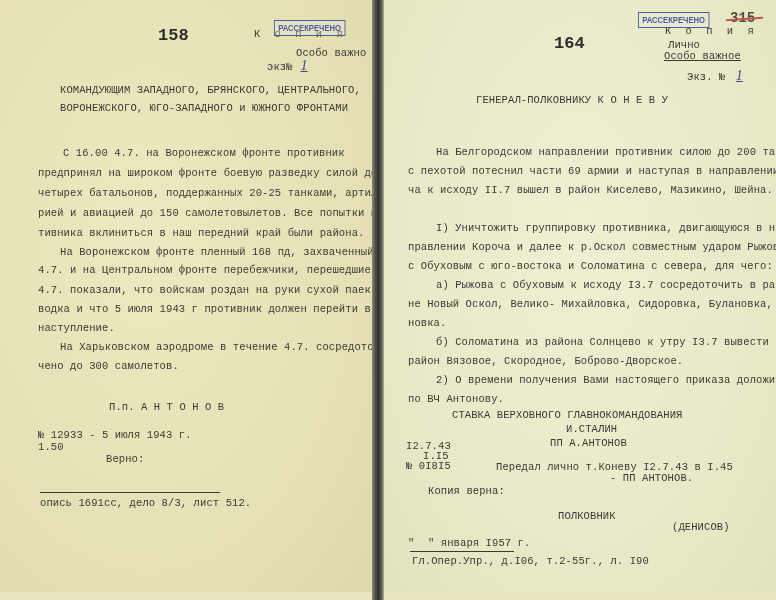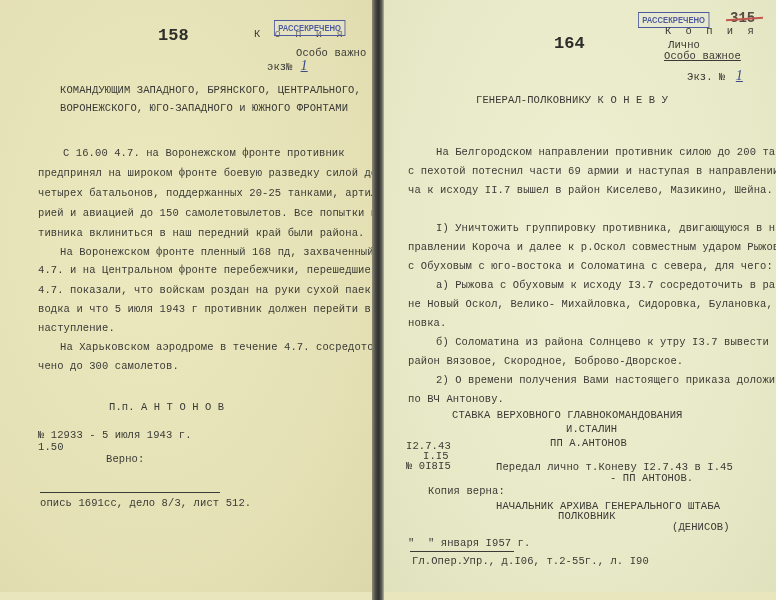--- a/index.html
+++ b/index.html
@@ -117,21 +117,20 @@
   <div class="abs t" style="left:182px; top:423px;">И.СТАЛИН</div>
   <div class="abs t" style="left:166px; top:437px;">ПП А.АНТОНОВ</div>
 
   <div class="abs t" style="left:22px; top:440px;">I2.7.43</div>
   <div class="abs t" style="left:27px; top:450px;margin-left:12px;">I.I5</div>
   <div class="abs t" style="left:22px; top:460px;">№ 0I8I5</div>
   <div class="abs t" style="left:112px; top:461px;">Передал лично т.Коневу I2.7.43 в I.45</div>
   <div class="abs t" style="left:226px; top:472px;">- ПП АНТОНОВ.</div>
 
   <div class="abs t" style="left:44px; top:485px;">Копия верна:</div>
-  <div class="abs t" style="left:112px; top:500px;">НАЧАЛЬНИК АРХИВА ГЕНЕРАЛЬНОГО ШТАБА</div>
   <div class="abs t" style="left:174px; top:510px;">ПОЛКОВНИК</div>
   <div class="abs t" style="left:288px; top:521px;">(ДЕНИСОВ)</div>
 
   <div class="abs t" style="left:24px; top:537px;">"</div>
   <div class="abs t" style="left:44px; top:537px;">" января I957 г.</div>
   <div class="rule" style="left:26px; top:551px; width:104px;"></div>
   <div class="abs t" style="left:28px; top:555px;">Гл.Опер.Упр., д.I06, т.2-55г., л. I90</div>
 </div>
 
 </body></html>

